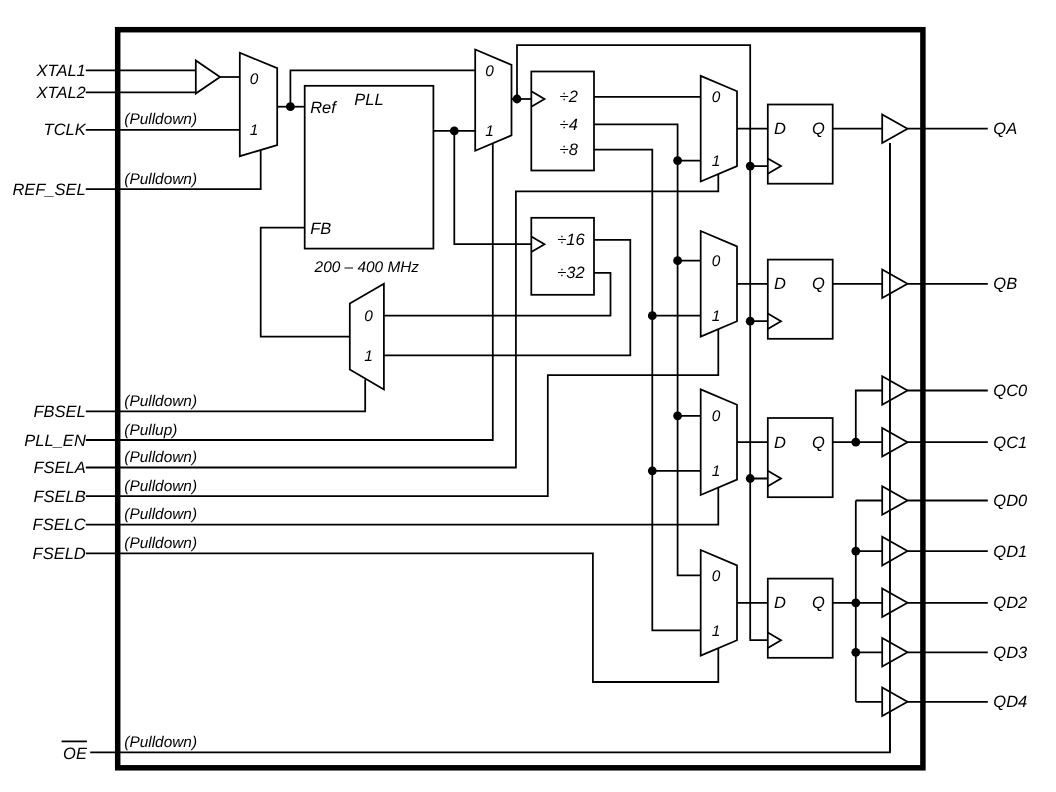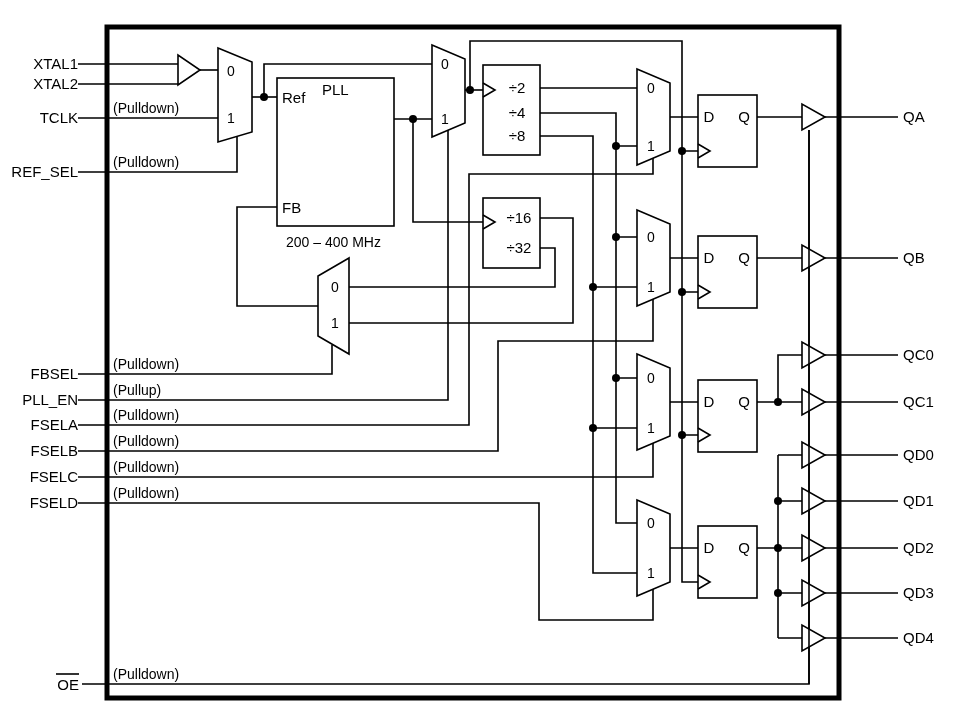--- a/index.html
+++ b/index.html
@@ -1,17 +1,17 @@
 <!DOCTYPE html>
 <html><head>
 <meta charset="utf-8">
 <style>
   html,body{margin:0;padding:0;background:#ffffff;}
   #canvas{width:960px;height:720px;position:relative;background:#ffffff;
-          font-family:"Liberation Sans", sans-serif;}
+          font-family:"Liberation Sans", sans-serif;font-style:italic;}
   svg{display:block;}
   text{fill:#000;font-family:"Liberation Sans", sans-serif;}
   .wire{stroke:#000;stroke-width:1.6;fill:none;}
   .block{stroke:#000;stroke-width:1.6;fill:#fff;}
   .shape{stroke:#000;stroke-width:1.6;fill:#fff;}
   .dot{fill:#000;stroke:none;}
   .pin{font-size:15px;}
   .ann{font-size:14px;}
   .sml{font-size:14px;}
   .med{font-size:15px;}

